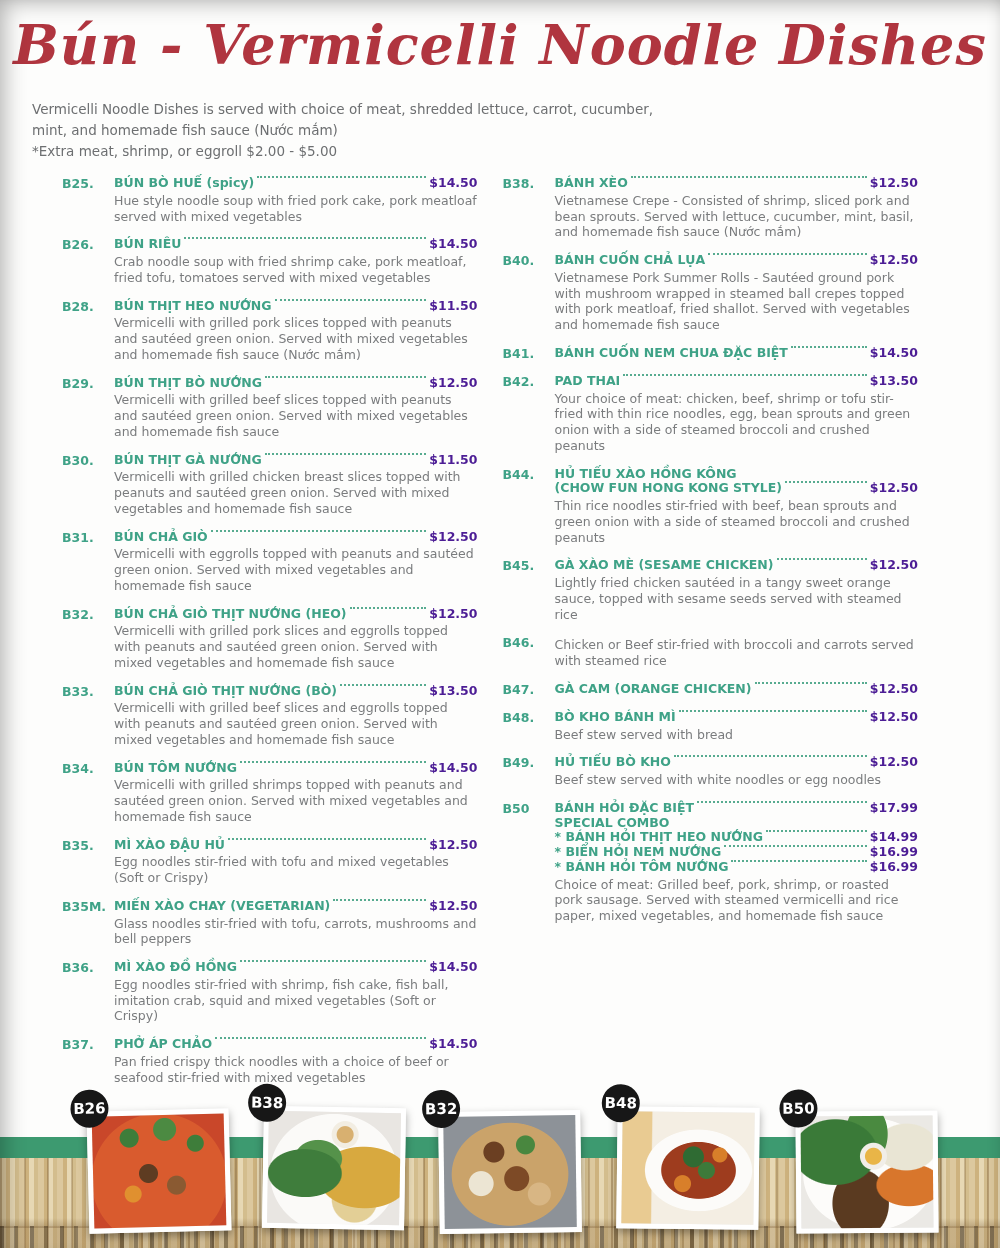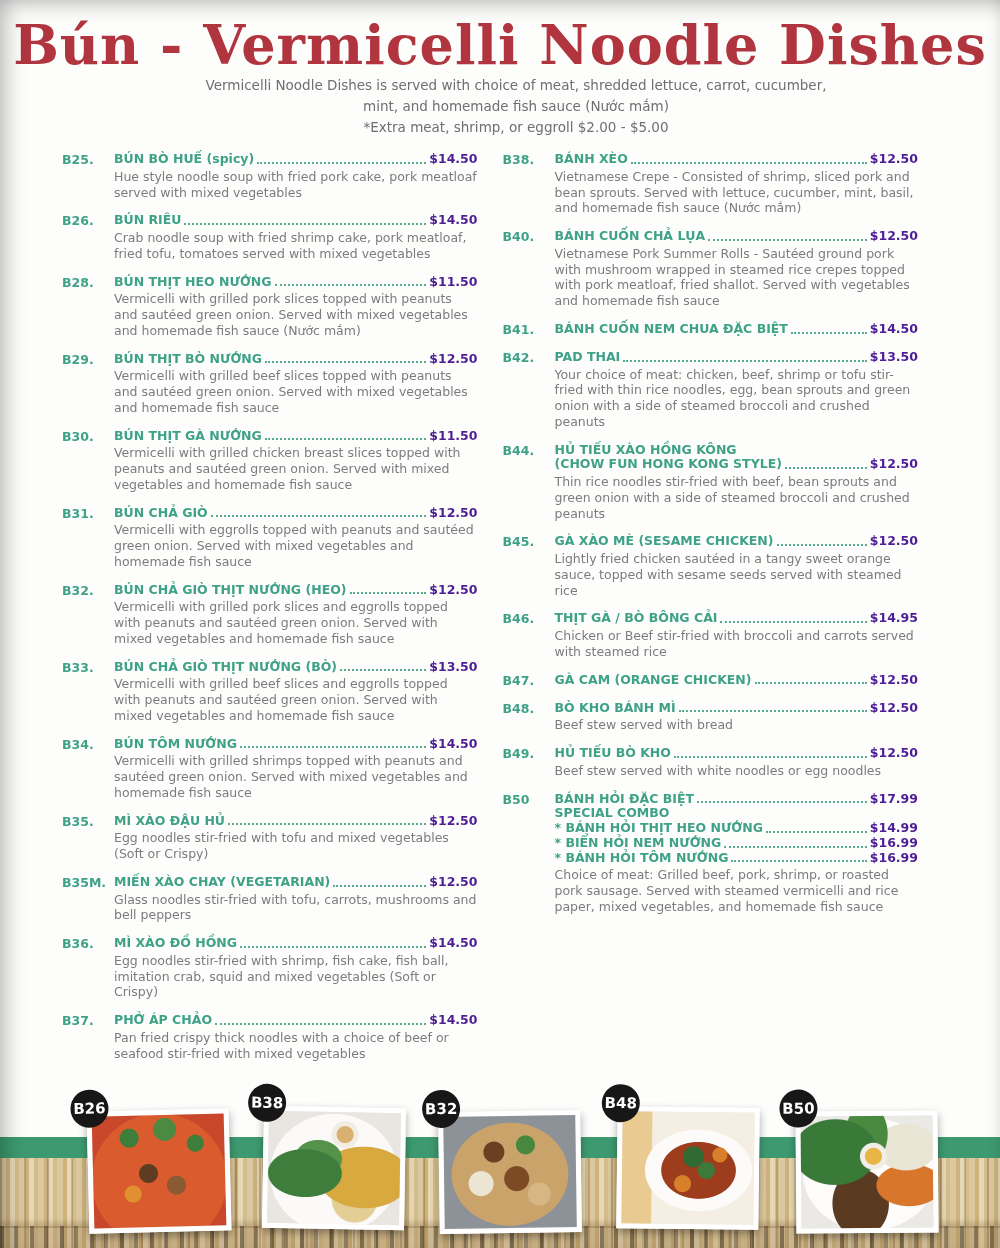--- a/index.html
+++ b/index.html
@@ -3,31 +3,31 @@
 <meta charset="utf-8">
 <style>
   html,body{margin:0;padding:0;background:#e7e7e7;}
   .page{position:relative;width:1000px;height:1248px;background:#fdfdfc;overflow:hidden;
         font-family:"DejaVu Sans","Liberation Sans",sans-serif;}
   .page::after{content:'';position:absolute;inset:0;pointer-events:none;z-index:9;
         box-shadow:inset 16px 14px 22px -12px rgba(0,0,0,.30), inset -8px 0 16px -10px rgba(0,0,0,.18);}
 
   
   .script-title{margin-top:16px;text-align:center;color:#b0353f;
-        font-family:"DejaVu Serif","Liberation Serif",serif;font-weight:bold;
+        font-family:"DejaVu Serif","Liberation Serif",serif;font-style:italic;font-weight:bold;
         font-size:54px;letter-spacing:1px;line-height:1.1;}
-  .subtitle{margin-top:0;text-align:center;color:#6d6f71;font-size:13.5px;line-height:1.55;padding-left:32px;}
+  .subtitle{margin-top:24px;color:#6d6f71;font-size:13.5px;line-height:1.55;padding-left:32px;}
 
   
   .menu{display:flex;padding:14px 82px 0 62px;gap:25px;}
   .col{flex:1;min-width:0;}
   .item{display:flex;margin-bottom:13px;font-size:12.5px;}
   .code{width:52px;flex-shrink:0;color:#3fa287;font-weight:bold;}
   .body{flex:1;min-width:0;}
-  .tline{display:flex;align-items:flex-end;color:#3fa287;font-weight:bold;line-height:1.18;}
+  .tline{display:flex;align-items:flex-start;color:#3fa287;font-weight:bold;line-height:1.18;}
   .name{white-space:pre-wrap;}
   .leader{flex:1;border-bottom:2px dotted #57ab90;margin:0 3px 3px 3px;min-width:12px;}
   .price{color:#4c1d95;font-weight:bold;}
   .desc{color:#7a7c7e;line-height:1.26;margin-top:2px;}
 
   
   .stripe{position:absolute;left:0;right:0;top:1137px;height:21px;background:#3d9a70;z-index:1;}
   .bamboo{position:absolute;left:0;right:0;top:1158px;bottom:0;z-index:1;
      background:
        repeating-linear-gradient(90deg, rgba(120,88,45,.38) 0 2px, transparent 2px 24px, rgba(120,88,45,.30) 24px 26px, transparent 26px 47px),
@@ -258,21 +258,21 @@
           </div>
         </div>
         <div class="item">
           <div class="code">B40.</div>
           <div class="body">
             <div class="tline">
               <span class="name">BÁNH CUỐN CHẢ LỤA</span>
               <div class="leader"></div>
               <span class="price">$12.50</span>
             </div>
-            <div class="desc">Vietnamese Pork Summer Rolls - Sautéed ground pork with mushroom wrapped in steamed rice crepes topped with pork meatloaf, fried shallot. Served with vegetables and homemade fish sauce</div>
+            <div class="desc">Vietnamese Pork Summer Rolls - Sautéed ground pork with mushroom wrapped in steamed ball crepes topped with pork meatloaf, fried shallot. Served with vegetables and homemade fish sauce</div>
           </div>
         </div>
         <div class="item">
           <div class="code">B41.</div>
           <div class="body">
             <div class="tline">
               <span class="name">BÁNH CUỐN NEM CHUA ĐẶC BIỆT</span>
               <div class="leader"></div>
               <span class="price">$14.50</span>
             </div>
@@ -310,25 +310,20 @@
               <span class="name">GÀ XÀO MÈ (SESAME CHICKEN)</span>
               <div class="leader"></div>
               <span class="price">$12.50</span>
             </div>
             <div class="desc">Lightly fried chicken sautéed in a tangy sweet orange sauce, topped with sesame seeds served with steamed rice</div>
           </div>
         </div>
         <div class="item">
           <div class="code">B46.</div>
           <div class="body">
-            <div class="tline">
-              <span class="name">THỊT GÀ / BÒ BÔNG CẢI</span>
-              <div class="leader"></div>
-              <span class="price">$14.95</span>
-            </div>
             <div class="desc">Chicken or Beef stir-fried with broccoli and carrots served with steamed rice</div>
           </div>
         </div>
         <div class="item">
           <div class="code">B47.</div>
           <div class="body">
             <div class="tline">
               <span class="name">GÀ CAM (ORANGE CHICKEN)</span>
               <div class="leader"></div>
               <span class="price">$12.50</span>

